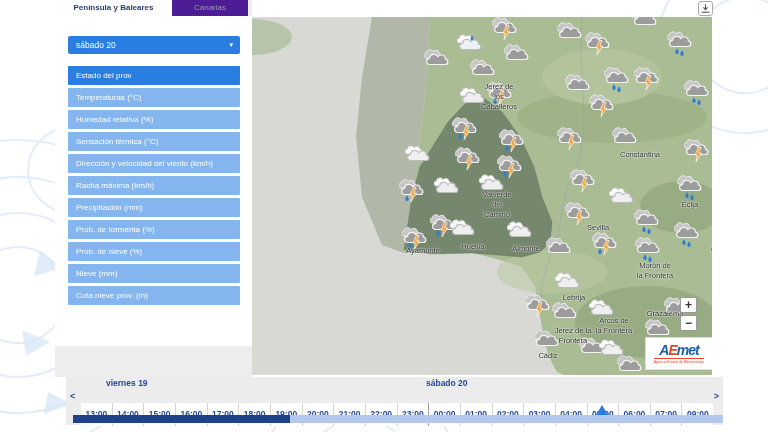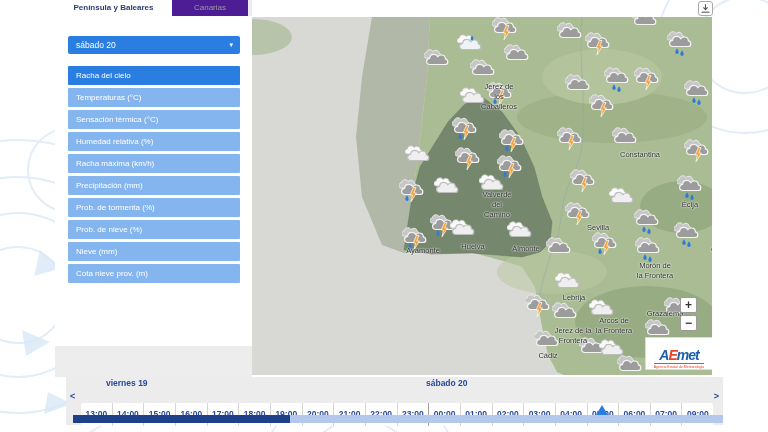--- a/index.html
+++ b/index.html
@@ -28,21 +28,21 @@
   .map svg.terrain{position:absolute;left:0;top:0;}
   .town{position:absolute;transform:translate(-50%,-50%);text-align:center;color:#2e2e2e;
         font-size:7.5px;line-height:1.35;text-shadow:0 0 2px #fff,0 0 2px #fff;white-space:nowrap;z-index:3;}
   .wicon{position:absolute;width:26px;height:26px;transform:translate(-50%,-50%);z-index:2;}
   .zoombtns{position:absolute;left:428px;top:280px;width:17px;z-index:5;}
   .zbtn{width:17px;height:16px;background:#fff;border:1px solid #9a9a9a;border-radius:2px;
         box-sizing:border-box;text-align:center;line-height:14px;font-size:12px;color:#333;
         cursor:pointer;margin-bottom:2px;font-weight:bold;}
   .aemet{position:absolute;left:393px;top:320px;width:66px;height:31px;background:#fff;
          border:1px solid #ddd;z-index:5;display:flex;flex-direction:column;align-items:center;
-         justify-content:flex-end;}
+         justify-content:center;}
   .aemet .big{font-size:14px;font-style:italic;font-weight:bold;line-height:13px;letter-spacing:-1px;}
   .aemet .big .a{color:#1c5fae;}
   .aemet .big .e{color:#e8452c;}
   .aemet .big .met{color:#1c5fae;}
   .aemet .sub{font-size:3.5px;color:#e8452c;border-top:1px solid #e8452c;margin-top:1px;padding-top:1px;}
   .dlbtn{position:absolute;left:698px;top:1px;width:15px;height:15px;background:#fff;
          border:1px solid #aaa;border-radius:3px;box-sizing:border-box;z-index:4;cursor:pointer;
          display:flex;align-items:center;justify-content:center;}
   
   .timeline{position:absolute;left:55px;top:377px;width:657px;height:48px;background:#ececec;z-index:2;margin-left:11px;}
@@ -88,24 +88,25 @@
     <div class="tabbar">
       <div class="tab active">Península y Baleares</div>
       <div class="tab inactive">Canarias</div>
     </div>
     <div class="panel">
       <div class="dropdown">
         <span class="dval">sábado 20</span>
         <span class="caret">▾</span>
       </div>
       <div class="menu" id="menu">
-          <div class="menu-item active">Racha del cielo</div>
+          <div class="menu-item active">Estado del prov</div>
           <div class="menu-item">Temperaturas (°C)</div>
+          <div class="menu-item">Humedad relativa (%)</div>
           <div class="menu-item">Sensación térmica (°C)</div>
-          <div class="menu-item">Humedad relativa (%)</div>
+          <div class="menu-item">Dirección y velocidad del viento (km/h)</div>
           <div class="menu-item">Racha máxima (km/h)</div>
           <div class="menu-item">Precipitación (mm)</div>
           <div class="menu-item">Prob. de tormenta (%)</div>
           <div class="menu-item">Prob. de nieve (%)</div>
           <div class="menu-item">Nieve (mm)</div>
           <div class="menu-item">Cota nieve prov. (m)</div>
         </div>
     </div>
   </div>
 

